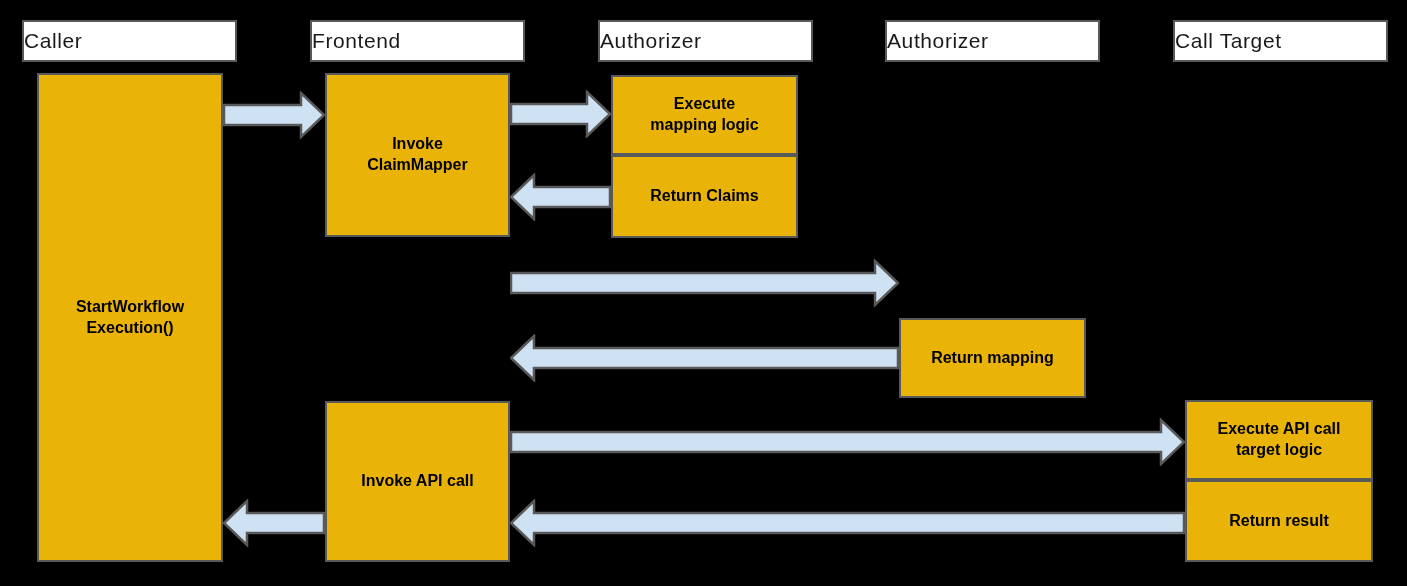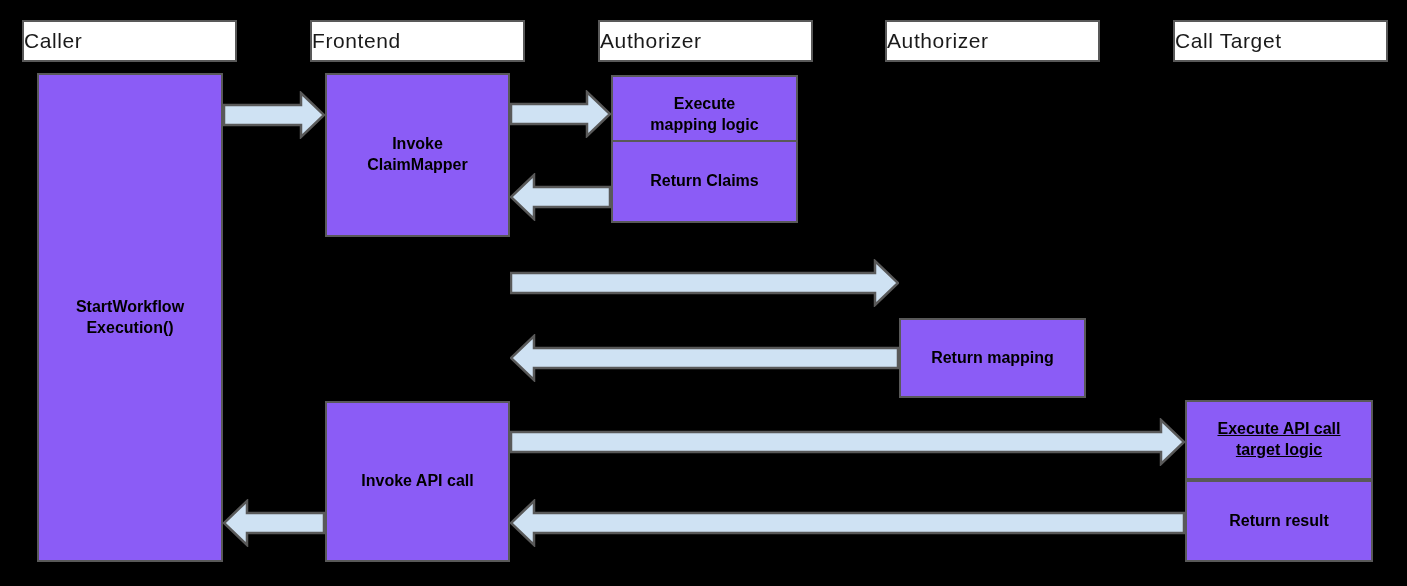--- a/index.html
+++ b/index.html
@@ -31,40 +31,40 @@
   .hdr span {
     font-size: 21px;
     font-weight: 400;
     letter-spacing: 0.6px;
     color: #1a1a1a;
     white-space: nowrap;
   }
   
   .box {
     position: absolute;
-    background: #8b5cf6;
+    background: #eab308;
     border: 2px solid #595959;
     box-sizing: border-box;
     display: flex;
     align-items: center;
     justify-content: center;
     text-align: center;
   }
   .box span {
     font-size: 16px;
     font-weight: 700;
     color: #000000;
     line-height: 1.3;
     display: inline-block;
   }
   .w150 span { max-width: 150px; }
   .w125 span { max-width: 125px; }
   .w120 span { max-width: 120px; }
   .w110 span { max-width: 110px; }
-  .w135 span { max-width: 135px; text-decoration: underline; }
+  .w135 span { max-width: 135px; }
   
   .arrow { position: absolute; display: block; }
   .arrow polygon {
     fill: #cfe2f3;
     stroke: #595959;
     stroke-width: 2.5;
     stroke-linejoin: miter;
   }
 </style>
 </head>
@@ -95,21 +95,21 @@
   <div class="box w120" style="left:325px;top:73px;width:185px;height:164px">
     <span>Invoke ClaimMapper</span>
   </div>
   <div class="box" style="left:325px;top:401px;width:185px;height:161px">
     <span>Invoke API call</span>
   </div>
 
   <div class="box w125" style="left:611px;top:75px;width:187px;height:80px">
     <span>Execute mapping logic</span>
   </div>
-  <div class="box" style="left:611px;top:140px;width:187px;height:83px">
+  <div class="box" style="left:611px;top:155px;width:187px;height:83px">
     <span>Return Claims</span>
   </div>
 
   <div class="box" style="left:899px;top:318px;width:187px;height:80px">
     <span>Return mapping</span>
   </div>
 
   <div class="box w135" style="left:1185px;top:400px;width:188px;height:80px">
     <span>Execute API call target logic</span>
   </div>

